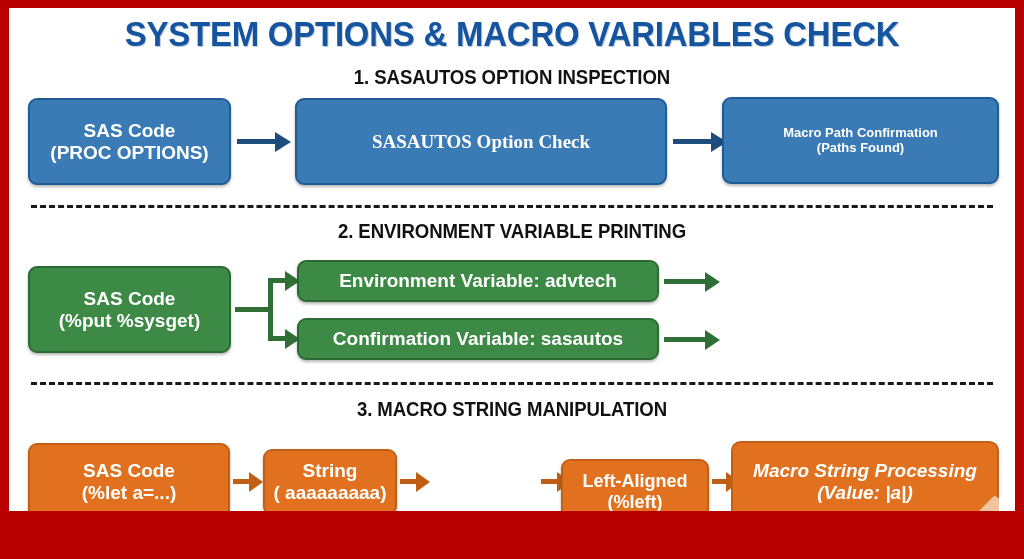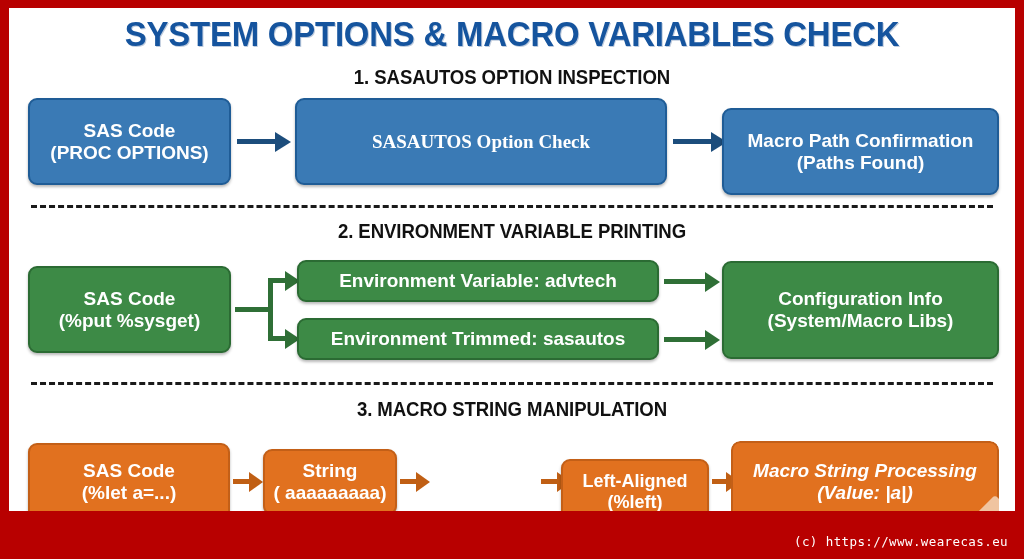--- a/index.html
+++ b/index.html
@@ -158,49 +158,47 @@
 (PROC OPTIONS)</div>
 
     <div class="arrow-line al-blue" style="left:228px; top:131px; width:44px;"></div>
     <div class="arrow-head ah-blue" style="left:266px; top:124px;"></div>
 
     <div class="node blue" style="left:286px; top:90px; width:372px; height:87px; font-size:19px;font-family:Liberation Serif, serif;">SASAUTOS Option Check</div>
 
     <div class="arrow-line al-blue" style="left:664px; top:131px; width:44px;"></div>
     <div class="arrow-head ah-blue" style="left:702px; top:124px;"></div>
 
-    <div class="node blue" style="left:713px; top:100px; width:277px; height:87px; font-size:19px;">Macro Path Confirmation
+    <div class="node blue" style="left:713px; top:89px; width:277px; height:87px; font-size:13px;">Macro Path Confirmation
 (Paths Found)</div>
 
     <div class="divider" style="top:197px;"></div>
 
     <div class="section-title" style="top:212px;">2. ENVIRONMENT VARIABLE PRINTING</div>
 
     <div class="node green" style="left:19px; top:258px; width:203px; height:87px; font-size:19px;">SAS Code
 (%put %sysget)</div>
 
     <div class="fork-seg" style="left:226px; top:299px; width:38px; height:5px;"></div>
     <div class="fork-seg" style="left:259px; top:270px; width:5px; height:63px;"></div>
     <div class="fork-seg" style="left:259px; top:270px; width:22px; height:5px;"></div>
     <div class="fork-seg" style="left:259px; top:328px; width:22px; height:5px;"></div>
     <div class="arrow-head ah-green" style="left:276px; top:263px;"></div>
     <div class="arrow-head ah-green" style="left:276px; top:321px;"></div>
 
     <div class="node green" style="left:288px; top:252px; width:362px; height:42px; font-size:19px;">Environment Variable: advtech</div>
 
-    <div class="node green" style="left:288px; top:310px; width:362px; height:42px; font-size:19px;">Environment Trimmed: sasautos</div>
+    <div class="node green" style="left:288px; top:310px; width:362px; height:42px; font-size:19px;">Confirmation Variable: sasautos</div>
 
     <div class="arrow-line al-green" style="left:655px; top:271px; width:46px;"></div>
     <div class="arrow-head ah-green" style="left:696px; top:264px;"></div>
 
     <div class="arrow-line al-green" style="left:655px; top:329px; width:46px;"></div>
     <div class="arrow-head ah-green" style="left:696px; top:322px;"></div>
 
-    <div class="node green" style="left:713px; top:253px; width:277px; height:98px; font-size:19px;">Configuration Info
-(System/Macro Libs)</div>
 
     <div class="divider" style="top:374px;"></div>
 
     <div class="section-title" style="top:390px;">3. MACRO STRING MANIPULATION</div>
 
     <div class="node orange" style="left:19px; top:435px; width:202px; height:78px; font-size:19px;">SAS Code
 (%let a=...)</div>
 
     <div class="arrow-line al-orange" style="left:224px; top:471px; width:22px;"></div>
     <div class="arrow-head ah-orange" style="left:240px; top:464px;"></div>
@@ -222,17 +220,14 @@
     <div class="arrow-head ah-orange" style="left:717px; top:464px;"></div>
 
     <div class="clipbox" style="left:722px; top:433px; width:268px; height:82px; border-radius:9px;">
       <div class="node orange" style="left:0; top:0; width:268px; height:82px; font-size:19px; box-shadow:none;">Macro String Processing
 (Value: |a|)</div>
       <div class="curl" style="right:-13px; bottom:-13px;"></div>
     </div>
 
   </div>
 
-  <div id="footer">
-    <div class="wm">(c) https://www.wearecas.eu</div>
-  </div>
 
 </div>
 
 </body></html>

